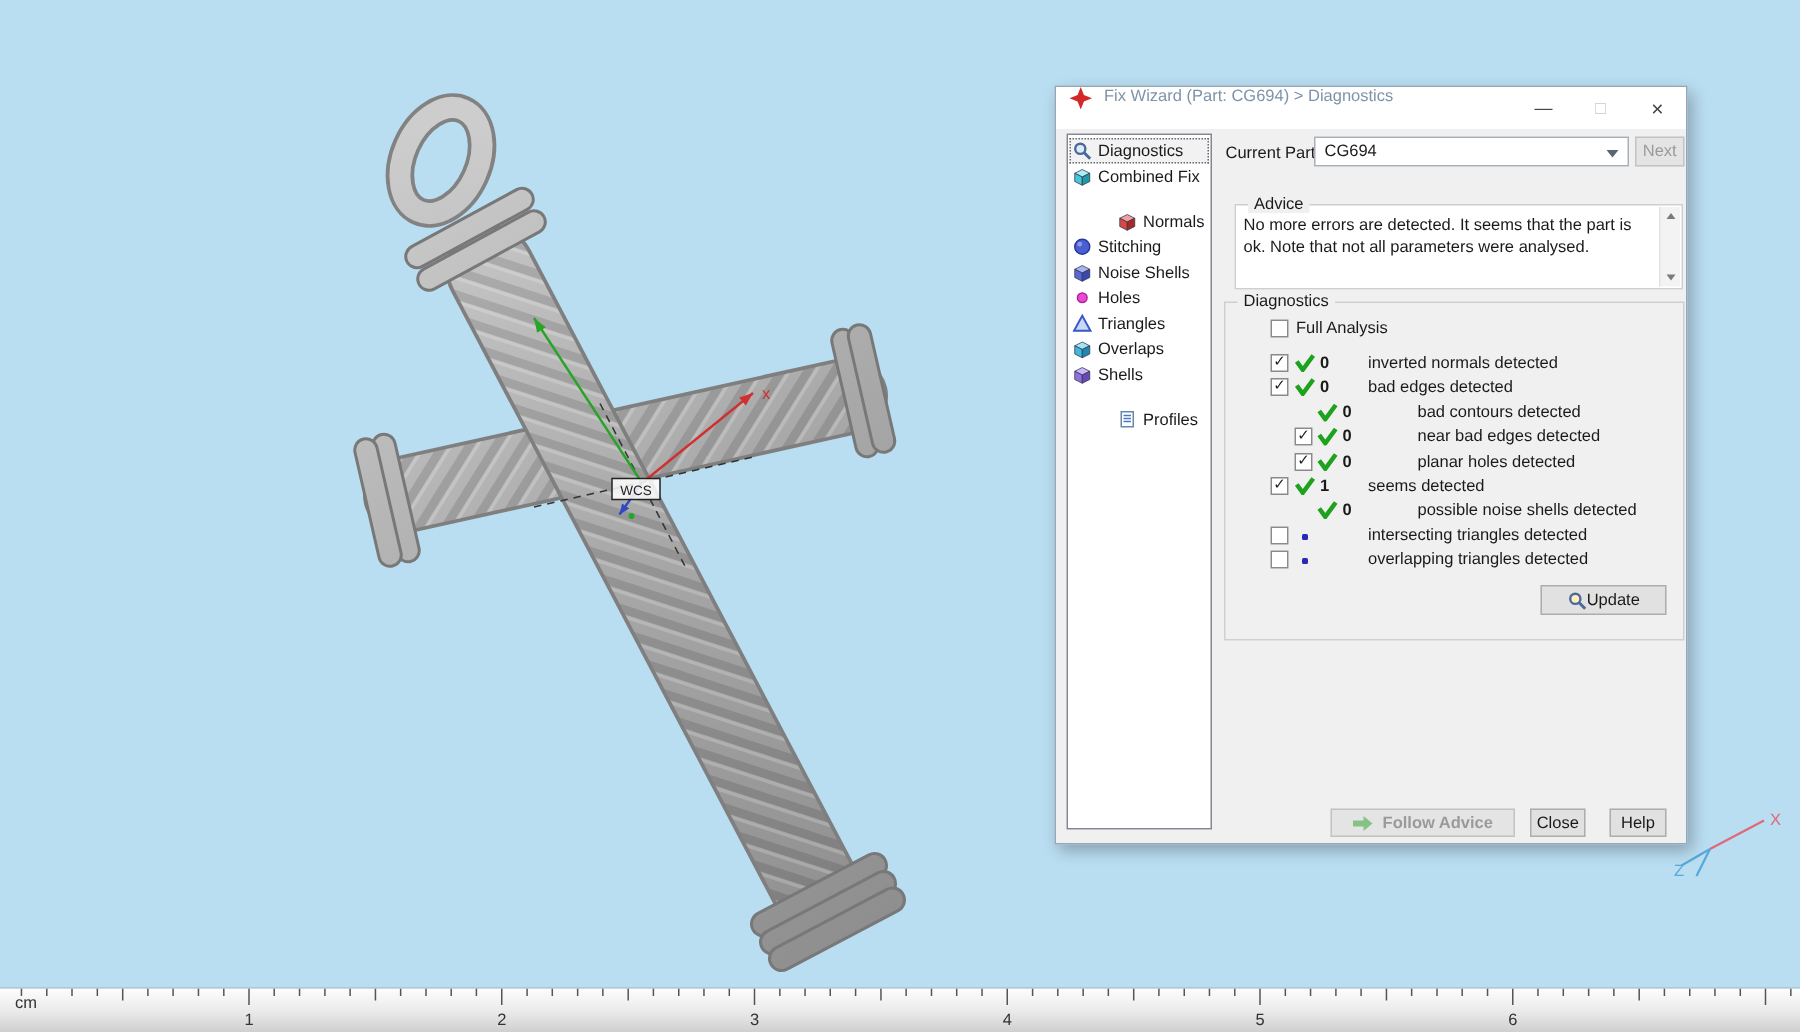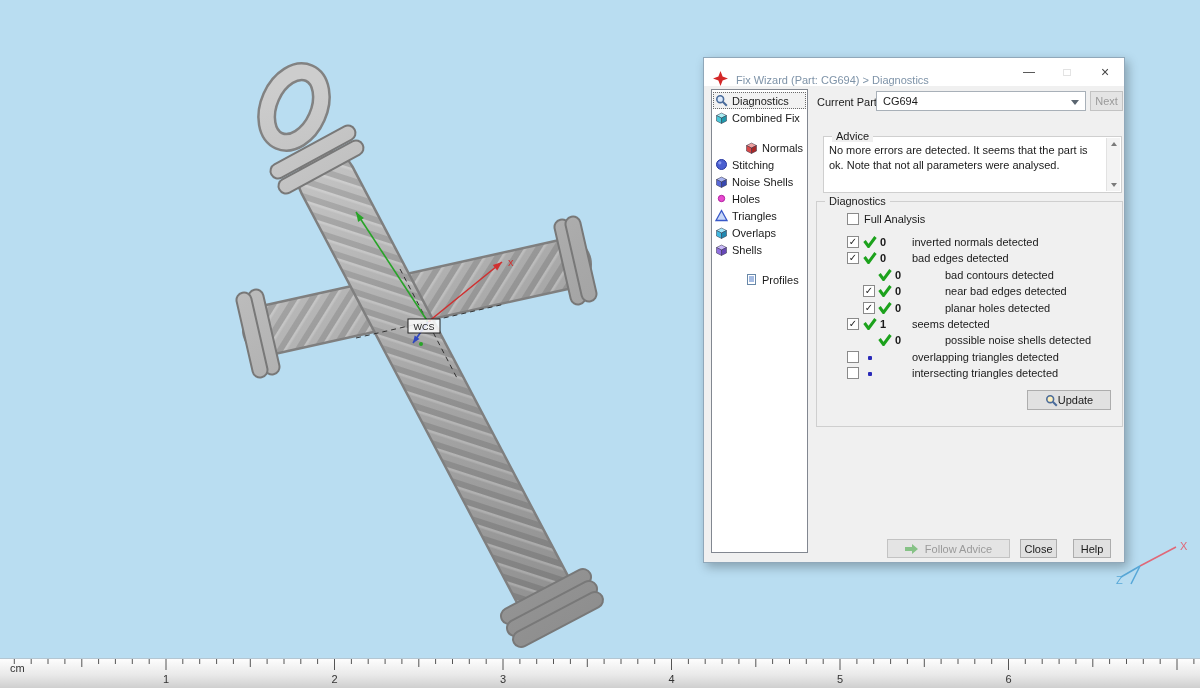--- a/index.html
+++ b/index.html
@@ -10,21 +10,21 @@
   .viewport{position:absolute;left:0;top:0;}
 
   
   .ruler{position:absolute;left:0;bottom:0;width:1200px;height:30px;
          background:linear-gradient(#fdfdfd,#e9e9e9 55%,#cfcfcf);border-top:1px solid #b4c6d2;}
   .ruler svg{position:absolute;left:0;top:0;}
 
   
   .dialog{position:absolute;left:703px;top:57px;width:422px;height:506px;background:#f0f0f0;
           border:1px solid #90a8ba;box-shadow:3px 4px 10px rgba(0,0,0,.28);font-size:11px;color:#1a1a1a;}
-  .titlebar{position:absolute;left:0;top:0;right:0;height:28px;background:#ffffff;display:flex;align-items:flex-end;}
+  .titlebar{position:absolute;left:0;top:0;right:0;height:28px;background:#ffffff;display:flex;align-items:flex-start;}
   .title-logo{margin-left:9px;width:15px;height:15px;flex:0 0 auto;}
   .title-text{margin-left:8px;color:#7e93a8;font-size:11px;white-space:nowrap;}
   .win-btns{margin-left:auto;display:flex;height:100%;}
   .win-btn{width:38px;height:100%;display:flex;align-items:center;justify-content:center;font-size:12px;color:#444;}
   .win-btn.max{color:#c9c9c9;}
   .win-btn.close{font-size:14px;}
 
   
   .sidebar{position:absolute;left:7px;top:31px;width:97px;height:464px;background:#fff;border:1px solid #828790;padding:2px 1px;overflow:hidden;}
   .side-item{display:flex;align-items:center;height:17px;padding-left:2px;cursor:default;}
@@ -67,21 +67,21 @@
   .diag-row .dot{position:absolute;left:51px;top:6px;width:4px;height:4px;background:#2a2ab8;border-radius:1px;}
   .diag-row .cnt{position:absolute;left:63px;top:1px;font-weight:bold;}
   .diag-row.ind1 .cnt{left:78px;}
   .diag-row .lbl{position:absolute;left:95px;top:1px;}
   .diag-row.ind1 .lbl{left:113px;padding-left:15px;}
 
   .update-btn{position:absolute;left:210px;top:188px;width:84px;height:20px;gap:0;}
   .update-btn svg{width:13px;height:13px;}
 
   
-  .follow-btn{position:absolute;left:183px;top:481px;width:123px;height:19px;gap:6px;}
+  .follow-btn{position:absolute;left:183px;top:481px;width:123px;height:19px;gap:6px;font-weight:bold;}
   .follow-btn svg{opacity:.55;}
   .close-btn{position:absolute;left:316px;top:481px;width:37px;height:19px;}
   .help-btn{position:absolute;left:369px;top:481px;width:38px;height:19px;}
 </style>
 </head>
 <body>
 
 <div class="screen">
 
   <svg class="viewport" width="1200" height="658">
@@ -446,27 +446,27 @@
             <span class="mark"><svg width="14" height="12" viewBox="0 0 14 12">
                 <path d="M1.5 5 L5.5 10.5 L12.5 1" stroke="#1ca21c" stroke-width="3" fill="none"></path>
               </svg></span>
             <span class="cnt">0</span>
             <span class="lbl">possible noise shells detected</span>
           </div>
           <div class="diag-row ind0">
             <span class="cb"></span>
             <span class="dot"></span>
             <span class="cnt"></span>
-            <span class="lbl">overlapping triangles detected</span>
+            <span class="lbl">intersecting triangles detected</span>
           </div>
           <div class="diag-row ind0">
             <span class="cb"></span>
             <span class="dot"></span>
             <span class="cnt"></span>
-            <span class="lbl">intersecting triangles detected</span>
+            <span class="lbl">overlapping triangles detected</span>
           </div>
         </div>
       <div class="btn update-btn">
         <svg viewBox="0 0 13 13">
           <circle cx="5.2" cy="5.2" r="3.4" fill="#fdeebc" stroke="#4a6b9a" stroke-width="1.6"></circle>
           <line x1="7.8" y1="7.8" x2="11.8" y2="11.8" stroke="#4a6b9a" stroke-width="2"></line>
         </svg>
         <span>Update</span>
       </div>
     </div>

